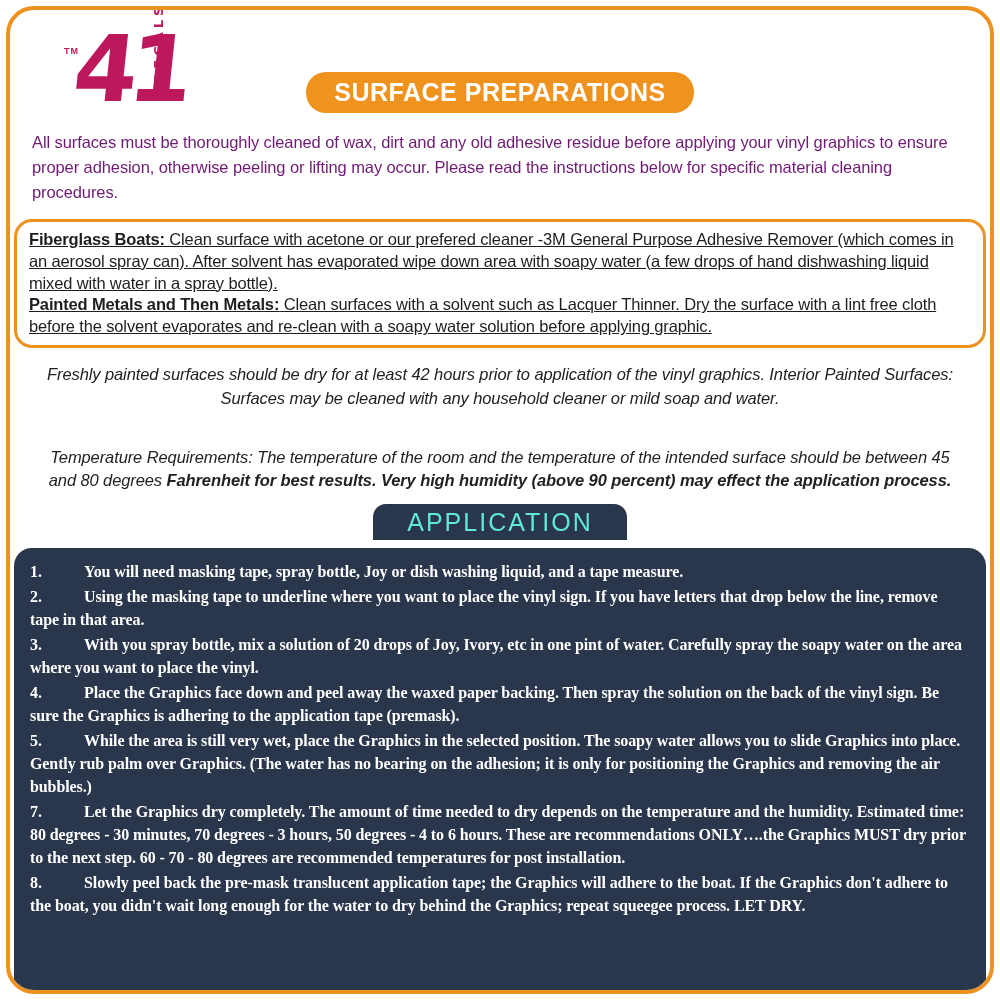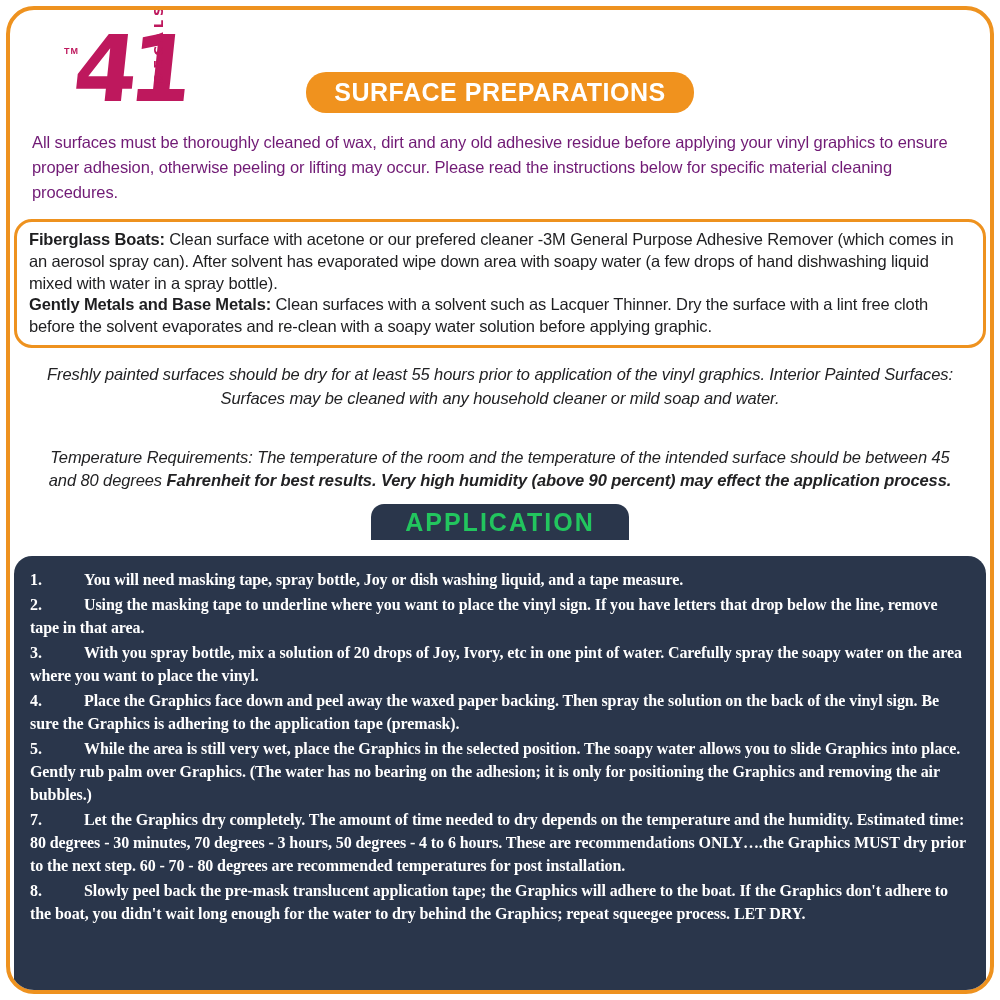--- a/index.html
+++ b/index.html
@@ -32,31 +32,32 @@
   
   .intro {
     margin:17px 22px 0; font-size:16.5px; line-height:25px; color:#701a75;
     letter-spacing:-0.1px;
   }
   
   .mat-box {
     margin:14px 4px 12px; border:3px solid #EE921F; border-radius:18px;
     padding:7px 12px; font-size:16.5px; line-height:21.8px; color:#1E1E20;
     letter-spacing:-0.15px;
+    text-decoration:underline;
   }
   .mat-box b { font-weight:bold; }
   
   .note { margin:14px 26px 0; text-align:center; font-style:italic; font-size:16.5px; line-height:24px; color:#222224; letter-spacing:-0.1px; }
   .note2 { margin-top:36px; line-height:23px; }
   .note2 .bold-part { font-weight:bold; }
   
   .app-tab {
-    width:fit-content; margin:12px auto 16px;
-    background:#2A364B; color:#22c55e; border-radius:13px 13px 0 0;
-    padding:4px 34px 3px; font-size:25px; font-weight:bold; letter-spacing:2px;
+    width:fit-content; margin:12px auto 8px;
+    background:#2A364B; color:#5eead4; border-radius:13px 13px 0 0;
+    padding:4px 34px 3px; font-size:25px; font-weight:normal; letter-spacing:2px;
   }
   .app-box {
     margin:0 4px; background:#2A364B; border-radius:18px;
     box-shadow:0 4px 0 #E8941C;
     padding:12px 16px 10px; color:#fff;
     min-height:480px;
   }
   .app-box p {
     font-size:16px; font-weight:bold; line-height:23px; letter-spacing:-0.1px;
     margin-bottom:2px;
@@ -75,24 +76,24 @@
       <span class="num">41</span>
       <span class="vert">DECALS</span>
     </div>
 
     <div class="pill">SURFACE PREPARATIONS</div>
 
     <p class="intro">All surfaces must be thoroughly cleaned of wax, dirt and any old adhesive residue before applying your vinyl graphics to ensure proper adhesion, otherwise peeling or lifting may occur. Please read the instructions below for specific material cleaning procedures.</p>
 
     <div class="mat-box">
       <p><b>Fiberglass Boats:</b><span> Clean surface with acetone or our prefered cleaner -3M General Purpose Adhesive Remover (which comes in an aerosol spray can). After solvent has evaporated wipe down area with soapy water (a few drops of hand dishwashing liquid mixed with water in a spray bottle).</span></p>
-      <p><b>Gently Metals and Base Metals:</b><span> Clean surfaces with a solvent such as Lacquer Thinner. Dry the surface with a lint free cloth before the solvent evaporates and re-clean with a soapy water solution before applying graphic.</span></p>
+      <p><b>Painted Metals and Then Metals:</b><span> Clean surfaces with a solvent such as Lacquer Thinner. Dry the surface with a lint free cloth before the solvent evaporates and re-clean with a soapy water solution before applying graphic.</span></p>
     </div>
 
-    <p class="note">Freshly painted surfaces should be dry for at least 55 hours prior to application of the vinyl graphics. Interior Painted Surfaces: Surfaces may be cleaned with any household cleaner or mild soap and water.</p>
+    <p class="note">Freshly painted surfaces should be dry for at least 42 hours prior to application of the vinyl graphics. Interior Painted Surfaces: Surfaces may be cleaned with any household cleaner or mild soap and water.</p>
     <p class="note note2"><span>Temperature Requirements: The temperature of the room and the temperature of the intended surface should be between 45 and 80 degrees </span><span class="bold-part">Fahrenheit for best results. Very high humidity (above 90 percent) may effect the application process.</span></p>
 
     <div class="app-tab">APPLICATION</div>
     <div class="app-box">
       <p><span class="num">1.</span><span>You will need masking tape, spray bottle, Joy or dish washing liquid, and a tape measure.</span></p>
       <p><span class="num">2.</span><span>Using the masking tape to underline where you want to place the vinyl sign. If you have letters that drop below the line, remove tape in that area.</span></p>
       <p><span class="num">3.</span><span>With you spray bottle, mix a solution of 20 drops of Joy, Ivory, etc in one pint of water. Carefully spray the soapy water on the area where you want to place the vinyl.</span></p>
       <p><span class="num">4.</span><span>Place the Graphics face down and peel away the waxed paper backing. Then spray the solution on the back of the vinyl sign. Be sure the Graphics is adhering to the application tape (premask).</span></p>
       <p><span class="num">5.</span><span>While the area is still very wet, place the Graphics in the selected position. The soapy water allows you to slide Graphics into place. Gently rub palm over Graphics. (The water has no bearing on the adhesion; it is only for positioning the Graphics and removing the air bubbles.)</span></p>
       <p><span class="num">7.</span><span>Let the Graphics dry completely. The amount of time needed to dry depends on the temperature and the humidity. Estimated time: 80 degrees - 30 minutes, 70 degrees - 3 hours, 50 degrees - 4 to 6 hours. These are recommendations ONLY….the Graphics MUST dry prior to the next step. 60 - 70 - 80 degrees are recommended temperatures for post installation.</span></p>

